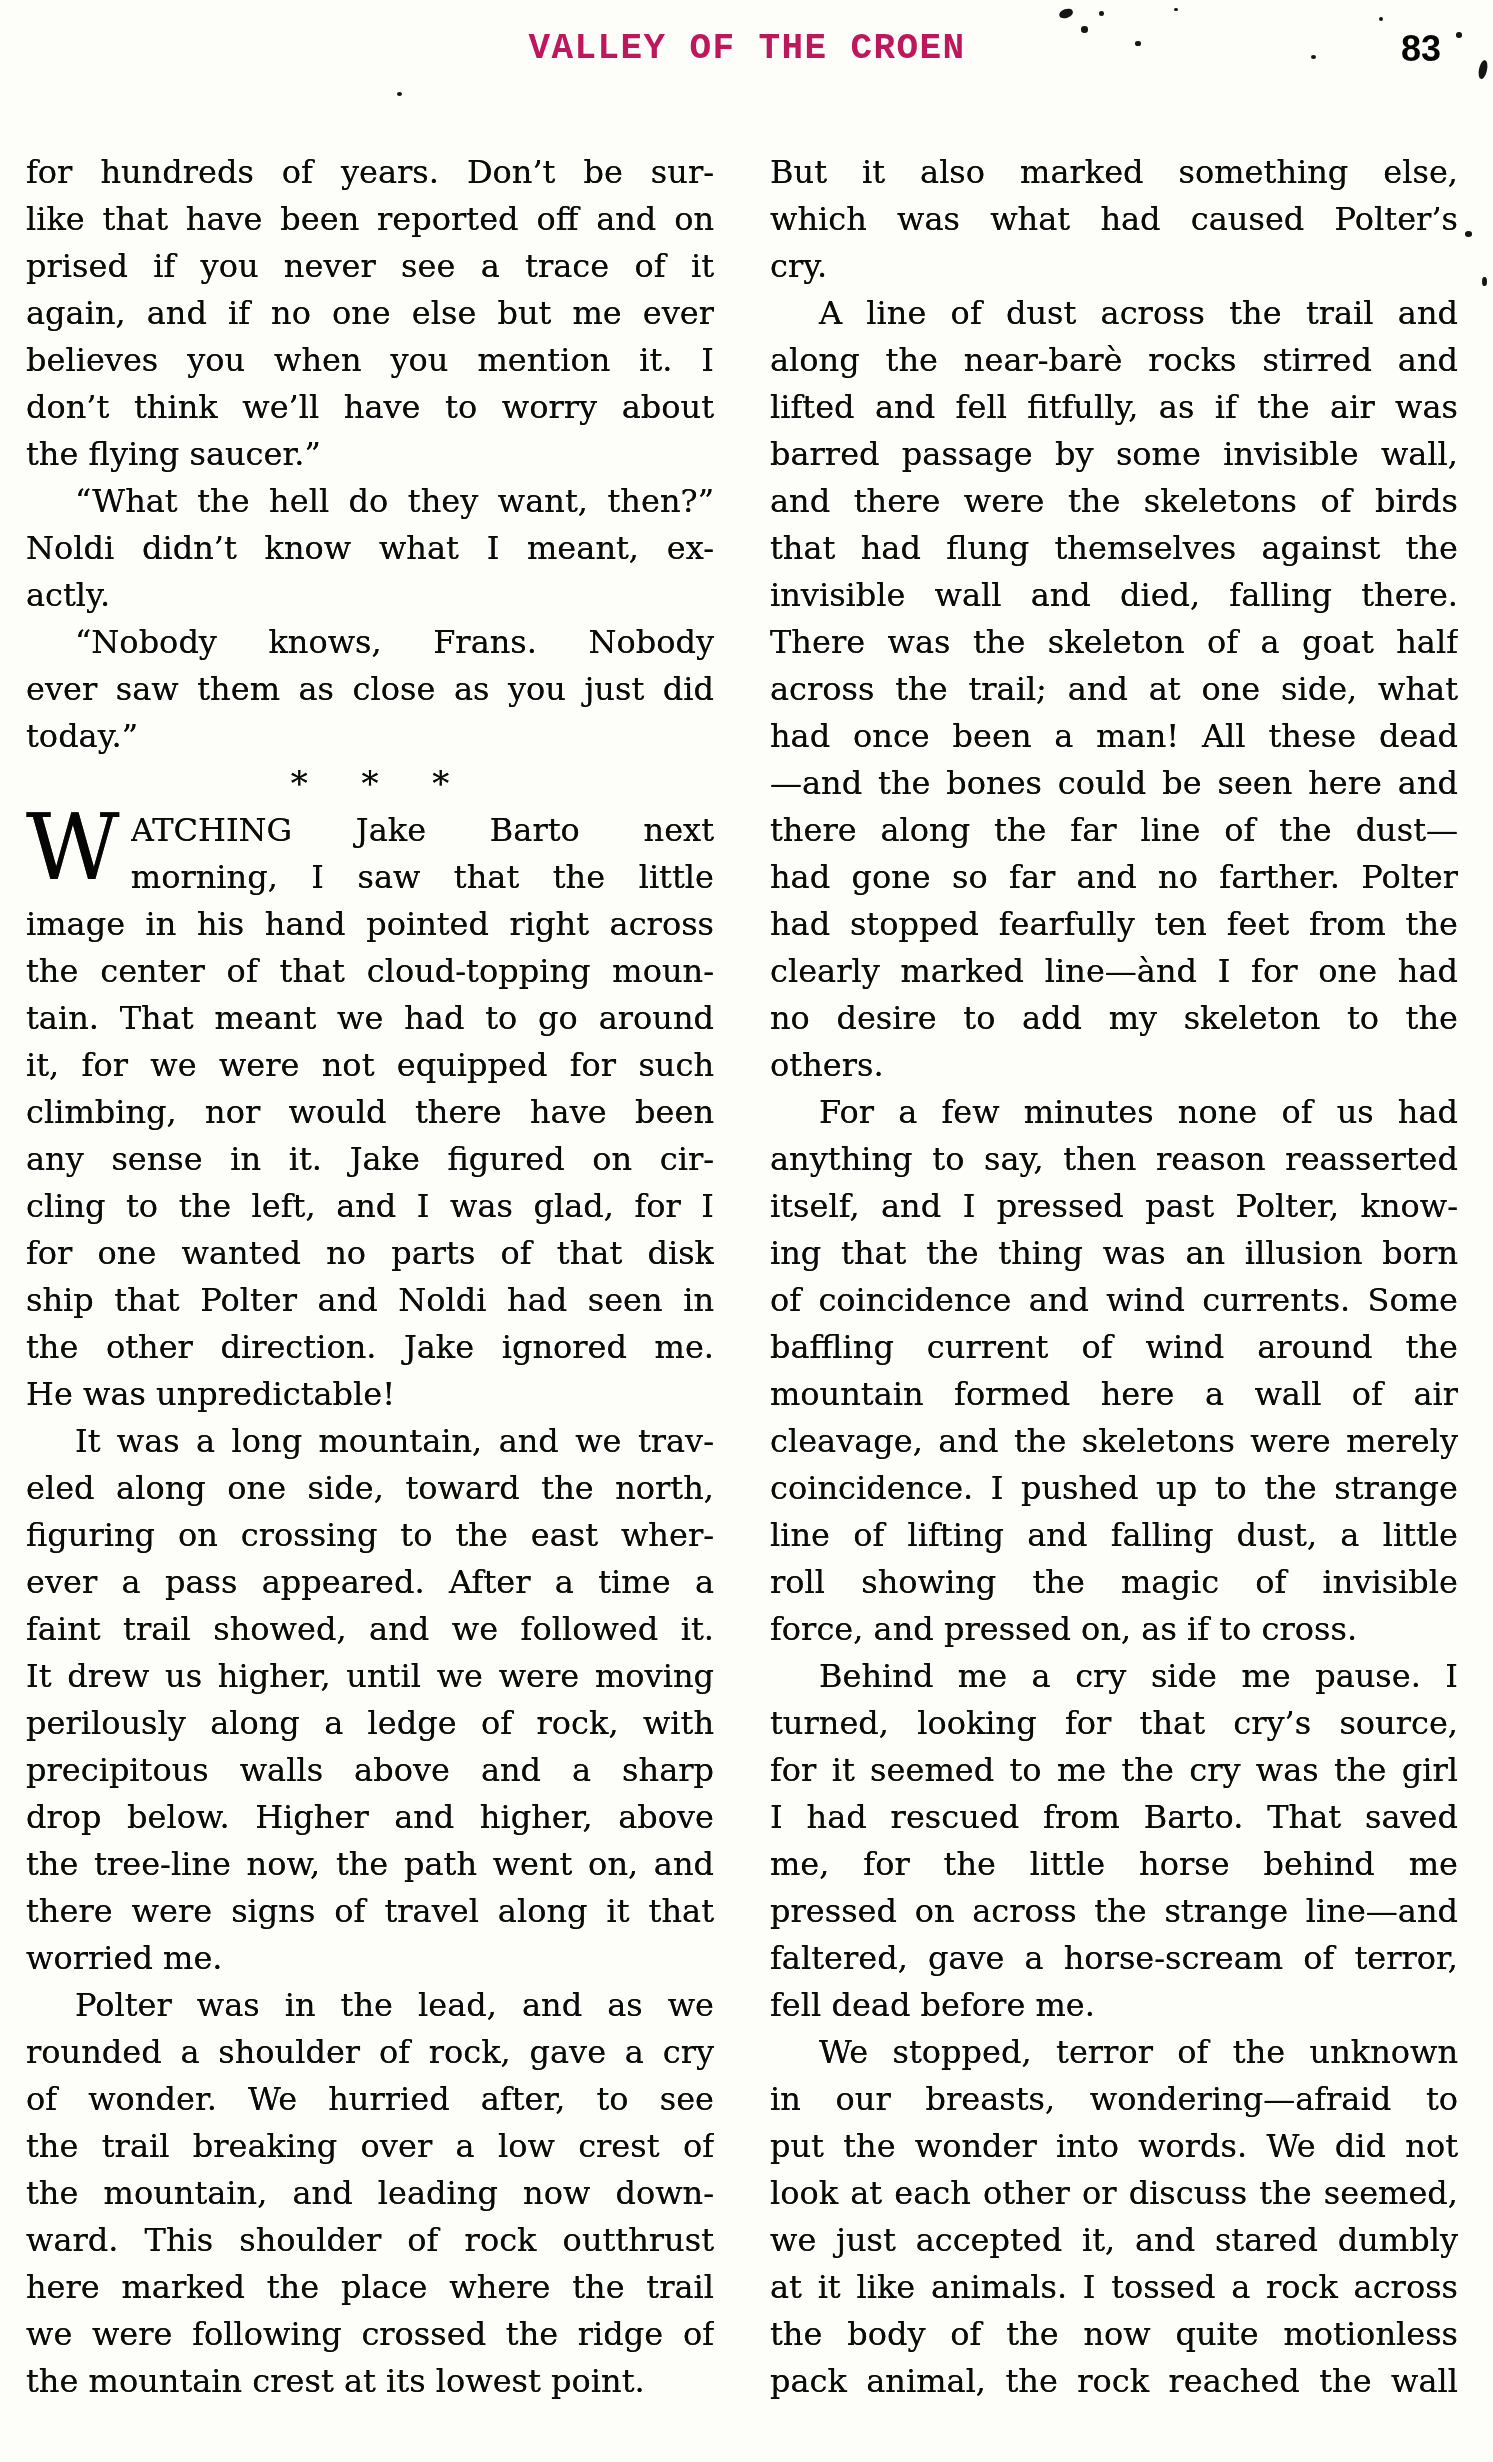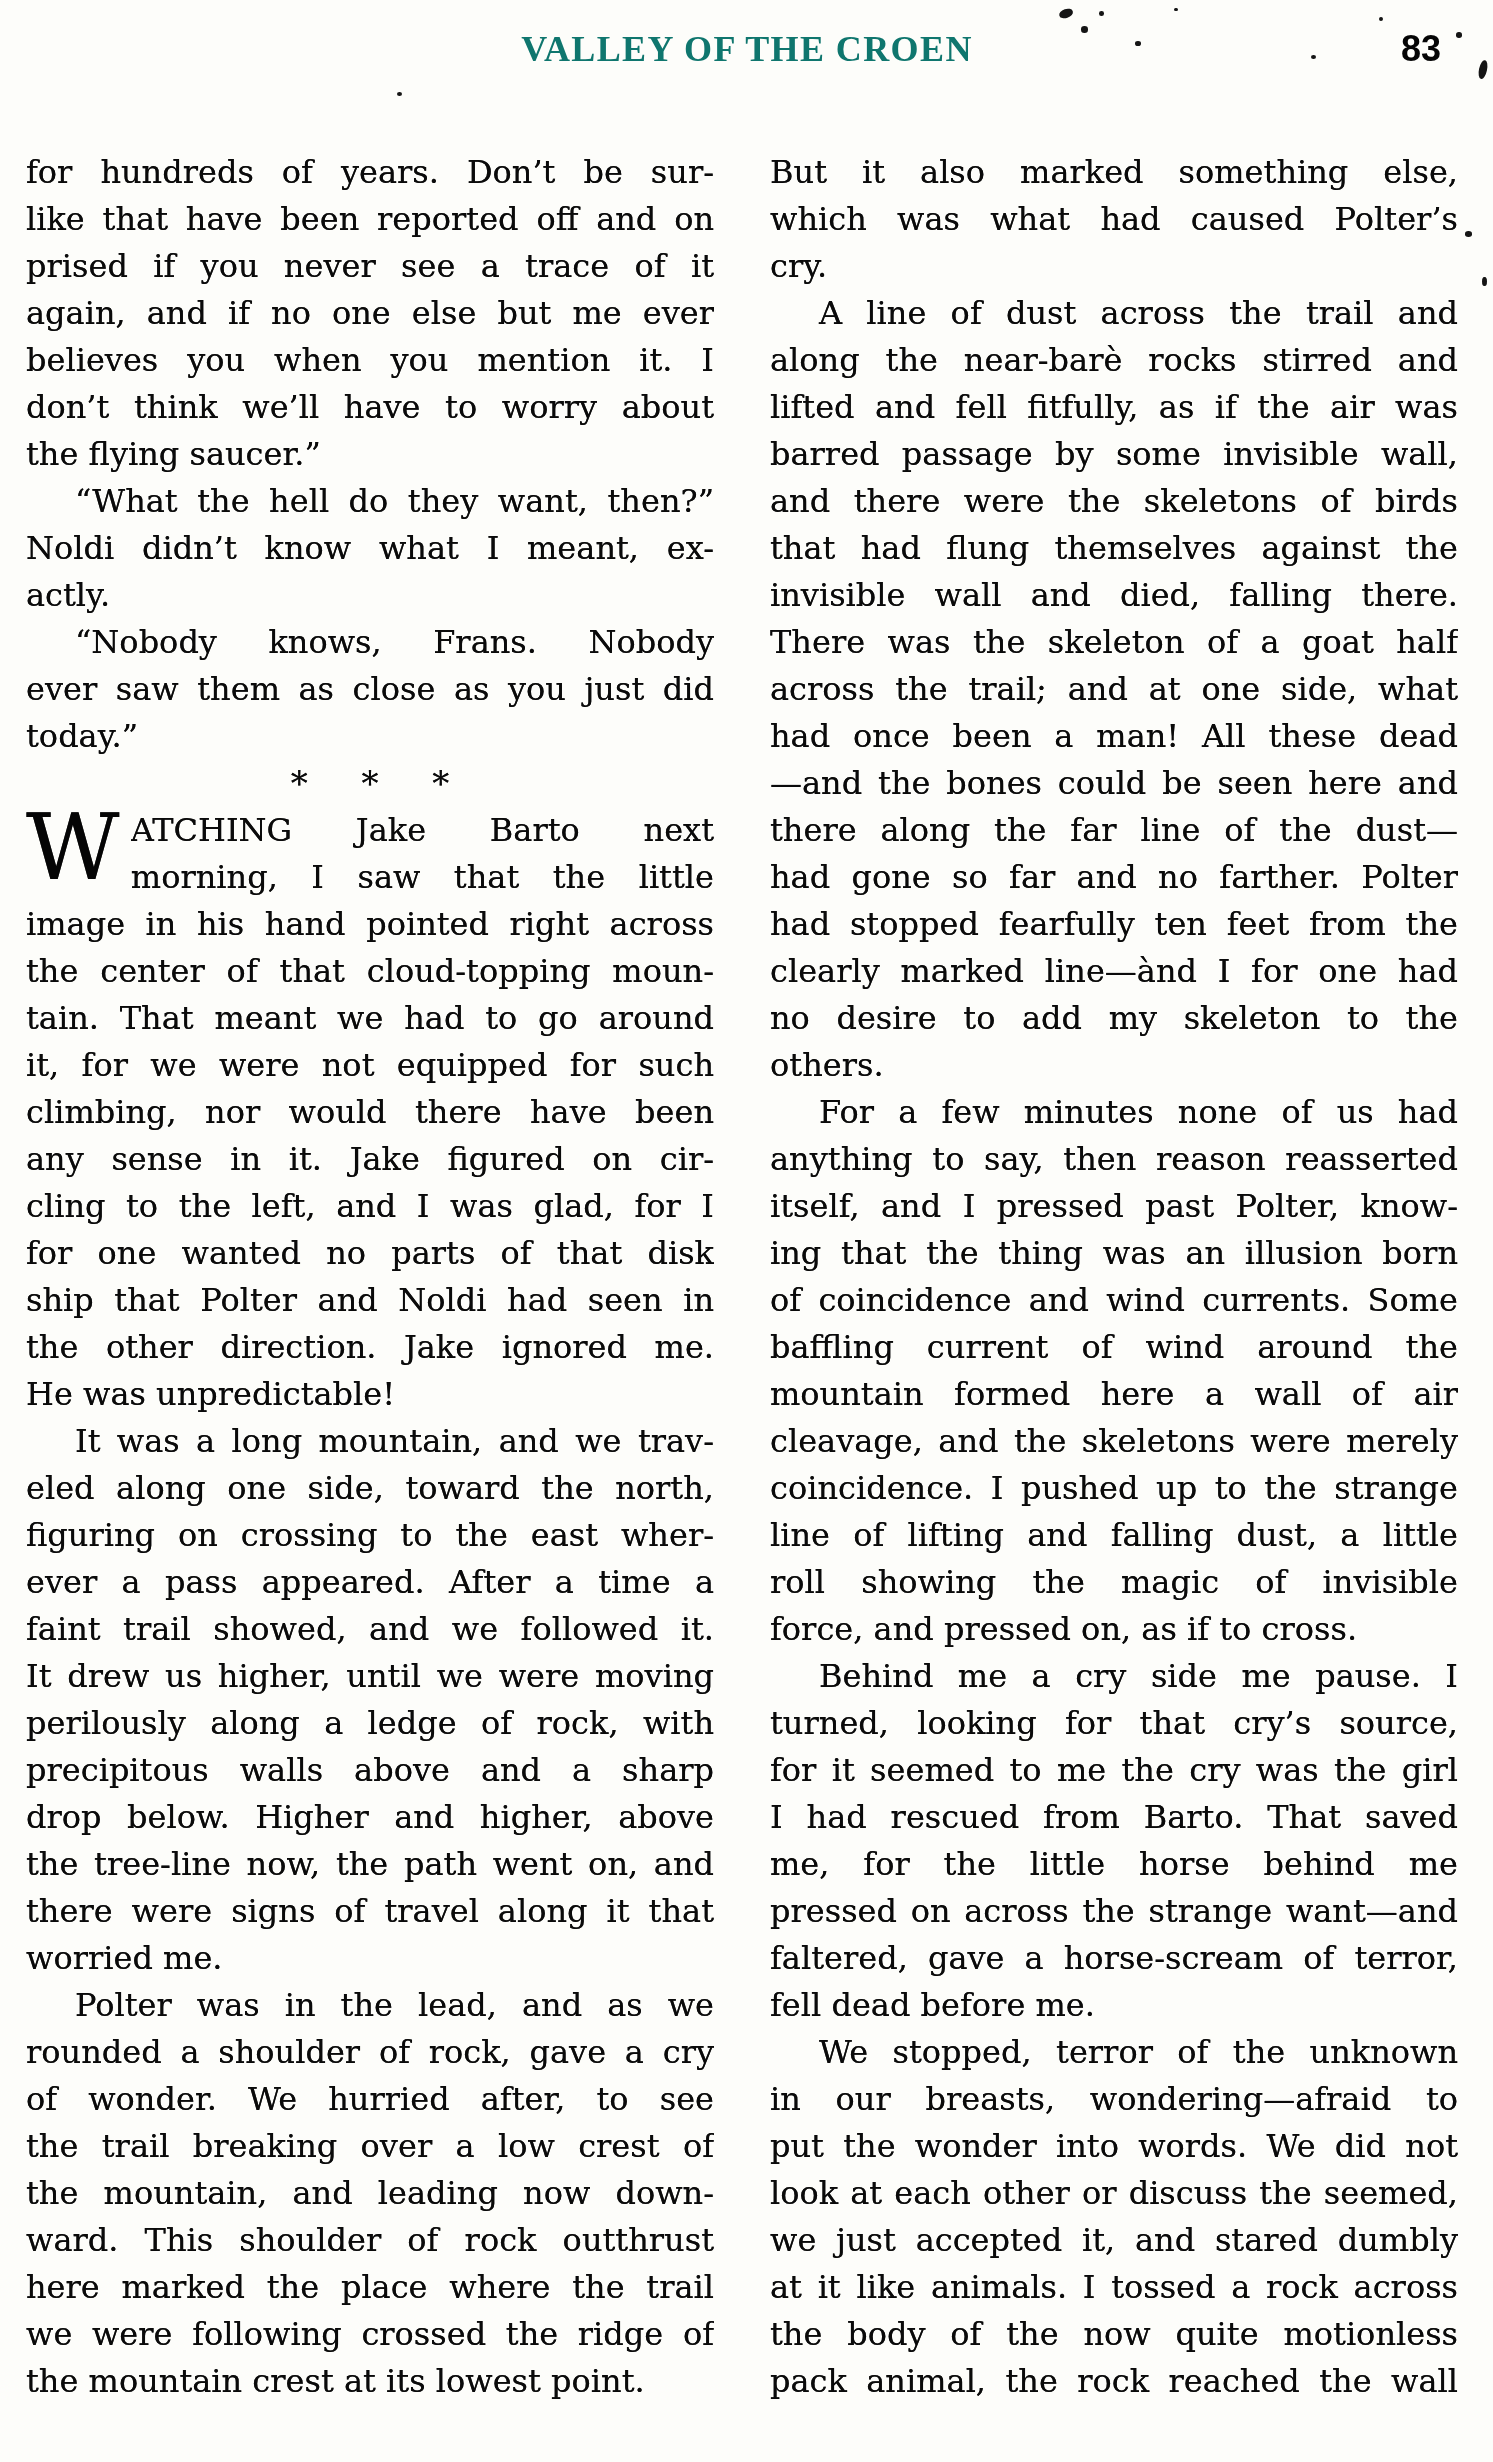--- a/index.html
+++ b/index.html
@@ -16,25 +16,25 @@
   .running-header {
     position: absolute;
     top: 28px;
     left: 0;
     width: 100%;
     height: 49px;
   }
   .running-title {
     display: block;
     text-align: center;
-    font-family: Liberation Serif, serif;
+    font-family: Liberation Mono, monospace;
     font-weight: 700;
     font-size: 36px;
     letter-spacing: 1.4px;
-    color: #0f766e;
+    color: #be185d;
   }
   .page-number {
     position: absolute;
     top: 0;
     right: 53px;
     font-family: "Liberation Sans", sans-serif;
     font-weight: 700;
     font-size: 36px;
     color: #050505;
   }
@@ -192,21 +192,21 @@
           <div class="line">line of lifting and falling dust, a little</div>
           <div class="line">roll showing the magic of invisible</div>
           <div class="line endline">force, and pressed on, as if to cross.</div>
         </div>
         <div class="para">
           <div class="line indent">Behind me a cry side me pause. I</div>
           <div class="line">turned, looking for that cry’s source,</div>
           <div class="line">for it seemed to me the cry was the girl</div>
           <div class="line">I had rescued from Barto. That saved</div>
           <div class="line">me, for the little horse behind me</div>
-          <div class="line">pressed on across the strange want—and</div>
+          <div class="line">pressed on across the strange line—and</div>
           <div class="line">faltered, gave a horse-scream of terror,</div>
           <div class="line endline">fell dead before me.</div>
         </div>
         <div class="para">
           <div class="line indent">We stopped, terror of the unknown</div>
           <div class="line">in our breasts, wondering—afraid to</div>
           <div class="line">put the wonder into words. We did not</div>
           <div class="line">look at each other or discuss the seemed,</div>
           <div class="line">we just accepted it, and stared dumbly</div>
           <div class="line">at it like animals. I tossed a rock across</div>

